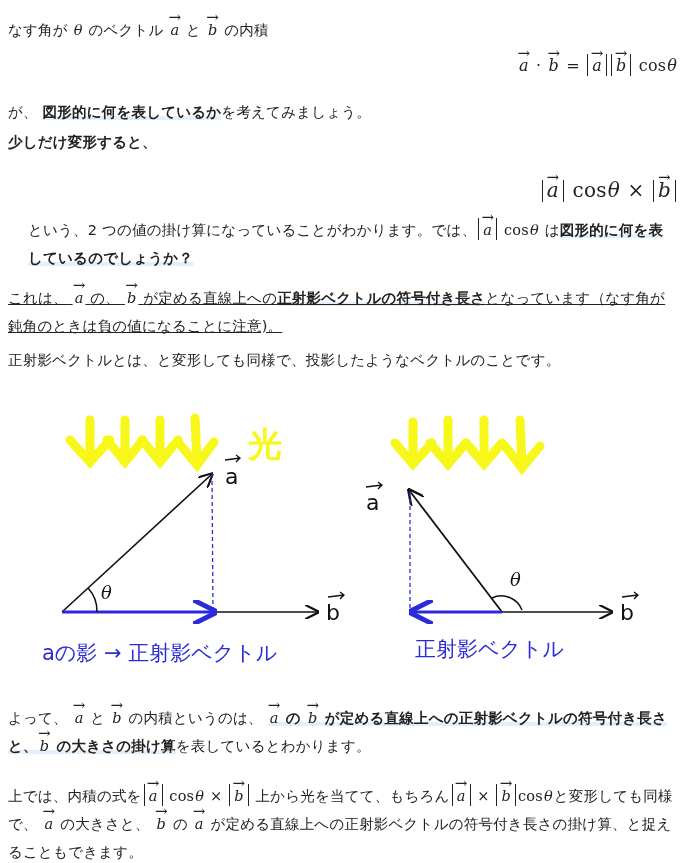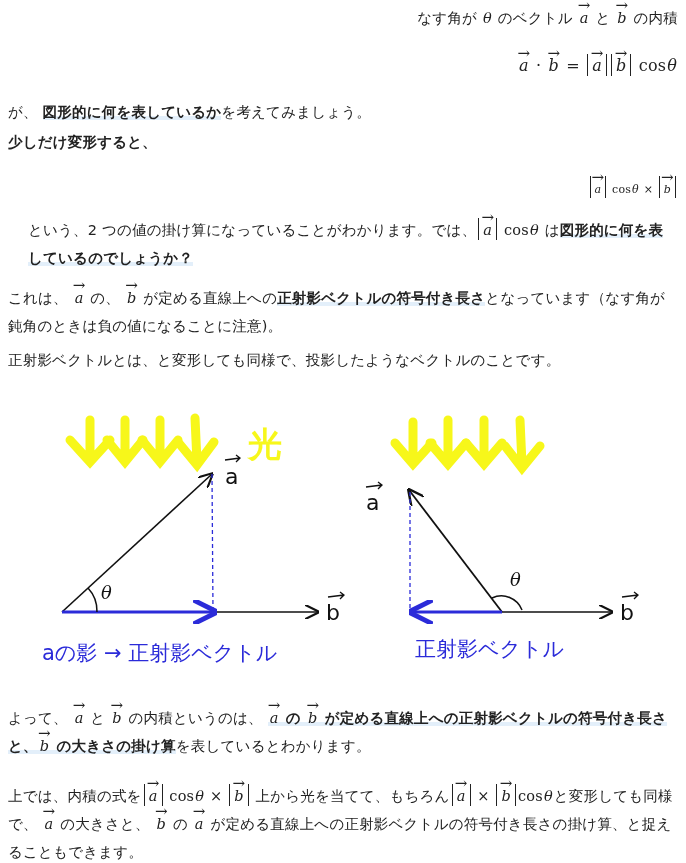--- a/index.html
+++ b/index.html
@@ -11,21 +11,21 @@
   .vec{position:relative;display:inline-block;font-family:"DejaVu Serif","Liberation Serif",serif;font-style:italic;padding:0 2px;}
   .vec::before{content:"\2192";position:absolute;left:50%;transform:translateX(-50%);top:-13px;font-style:normal;font-size:15px;}
   .bar{display:inline-block;width:1px;height:22px;background:#222;vertical-align:-5px;margin:0 2px;}
   b.hl{font-weight:bold;background:linear-gradient(transparent 72%, #e3effa 72%);}
   .center{text-align:right;}
   .diagram{position:absolute;left:0;top:385px;width:686px;height:300px;}
 </style>
 </head>
 <body>
 
-<div class="p" style="top:4px;text-align:right;">
+<div class="p" style="top:16px;">
   <span>なす角が</span>
   <span class="mi">θ</span>
   <span>のベクトル</span>
   <span class="vec">a</span>
   <span>と</span>
   <span class="vec">b</span>
   <span>の内積</span>
 </div>
 
 <div class="p center math" style="top:52px;font-size:16px;">
@@ -39,34 +39,34 @@
 
 <div class="p" style="top:98px;">
   <span>が、</span>
   <b class="hl">図形的に何を表しているか</b><span>を考えてみましょう。</span>
 </div>
 
 <div class="p" style="top:128px;font-weight:bold;">
   <span>少しだけ変形すると、</span>
 </div>
 
-<div class="p center math" style="top:176px;font-size:11px;">
+<div class="p center math" style="top:176px;font-size:20px;">
   <span class="bar"></span><span class="vec">a</span><span class="bar"></span>
   <span>cos</span><span class="mi">θ</span>
   <span>×</span>
   <span class="bar"></span><span class="vec">b</span><span class="bar"></span>
 </div>
 
 <div class="p" style="top:216px;margin-left:20px;">
   <span>という、2 つの値の掛け算になっていることがわかります。では、</span><span class="bar"></span><span class="vec">a</span><span class="bar"></span>
   <span class="math">cos</span><span class="mi">θ</span>
   <span>は</span><b class="hl">図形的に何を表しているのでしょうか？</b>
 </div>
 
-<div class="p" style="top:284px;">
+<div class="p" style="top:284px;text-decoration:underline;">
   <span>これは、</span>
   <span class="vec">a</span>
   <span>の、</span>
   <span class="vec">b</span>
   <span>が定める直線上への</span><b class="hl">正射影ベクトルの符号付き長さ</b><span>となっています（なす角が鈍角のときは負の値になることに注意)。</span>
 </div>
 
 <div class="p" style="top:346px;">
   <span>正射影ベクトルとは、と変形しても同様で、投影したようなベクトルのことです。</span>
 </div>

